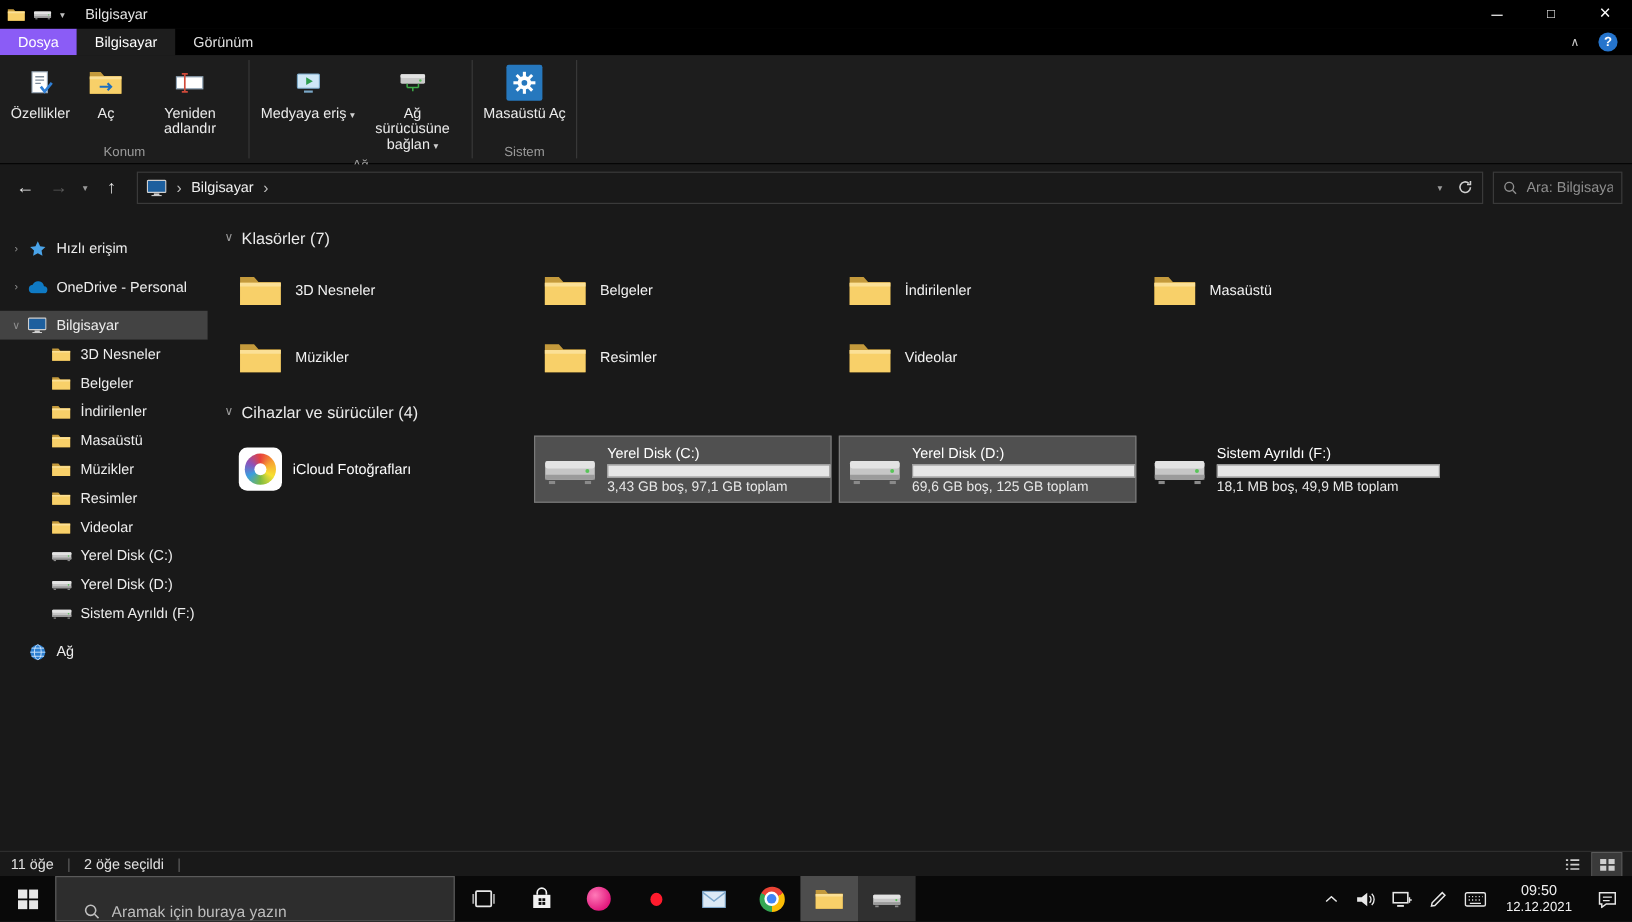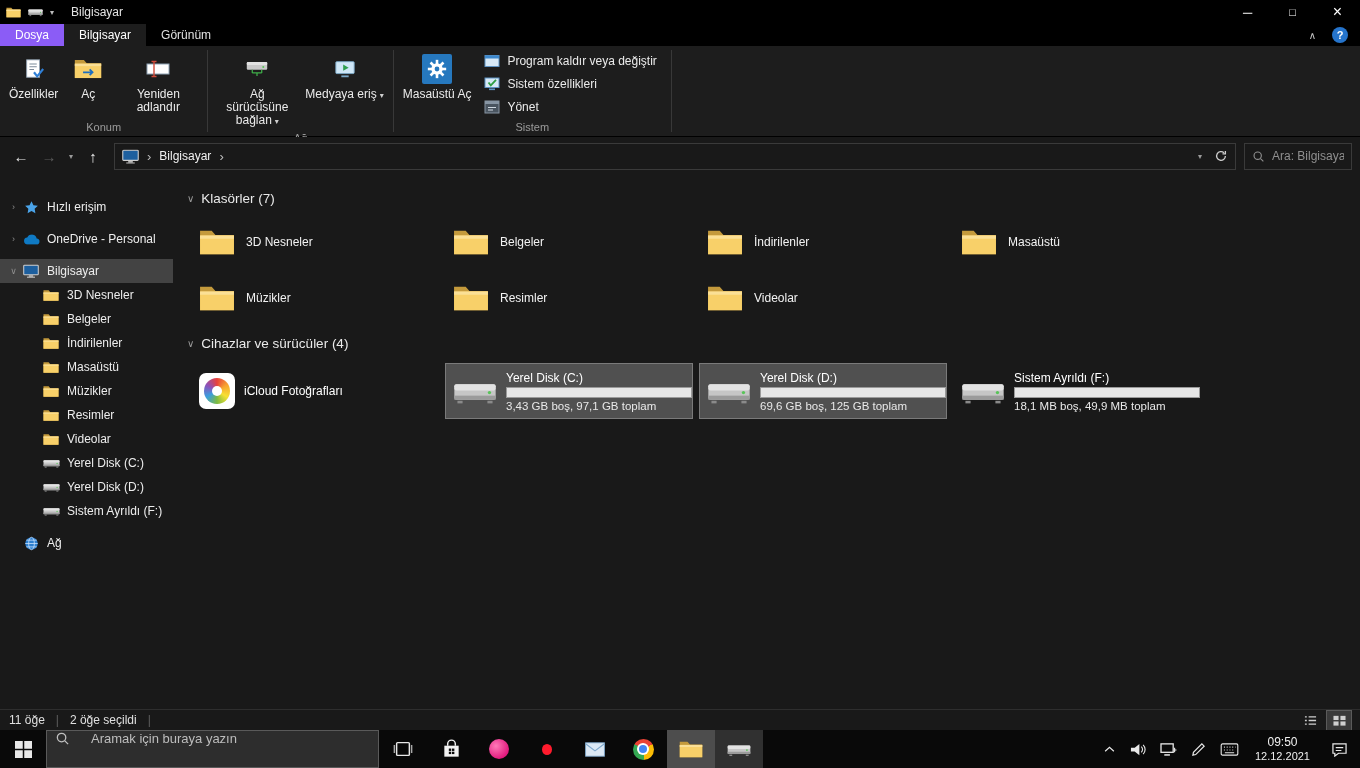--- a/index.html
+++ b/index.html
@@ -89,21 +89,21 @@
   
   .statusbar{height:21px;border-top:1px solid #2e2e2e;display:flex;align-items:center;padding:0 9px;color:#e0e0e0;font-size:12px;gap:11px;flex:0 0 auto}
   .status-sep{color:#5f5f5f}
   .status-right{margin-left:auto;display:flex;gap:5px;align-items:center}
   .view-btn{width:24px;height:19px;display:flex;align-items:center;justify-content:center}
   .view-btn.active{background:#3a3a3a;outline:1px solid #5a5a5a}
 
   
   .taskbar{height:38px;background:#090909;display:flex;align-items:stretch;flex:0 0 auto}
   .start-btn{width:46px;display:flex;align-items:center;justify-content:center}
-  .tb-search{width:333px;background:#2d2d2d;border:1px solid #5a5a5a;display:flex;align-items:flex-start;gap:21px;padding:0 8px;color:#bfbfbf}
+  .tb-search{width:333px;background:#2d2d2d;border:1px solid #5a5a5a;display:flex;align-items:flex-end;gap:9px;padding:0 22px;color:#bfbfbf}
   .tb-search input{flex:1;min-width:0;background:transparent;border:0;outline:0;color:#d8d8d8;font-size:13px;font-family:inherit}
   .tb-search input::placeholder{color:#bdbdbd}
   .tb-app{width:48px;display:flex;align-items:center;justify-content:center}
   .tb-app.active-strong{background:#4d4d4d}
   .tb-app.active-soft{background:#303030}
   .opera-ic{width:9px;height:11px;border:5px solid #ff1b2d;border-radius:50%}
   .pink-ic{width:20px;height:20px;border-radius:50%;background:radial-gradient(circle at 35% 35%,#ff7ab8,#e2187d 72%)}
   .chrome-ic{width:21px;height:21px;border-radius:50%;background:conic-gradient(from -60deg,#ea4335 0 120deg,#fbbc05 0 240deg,#34a853 0 360deg);position:relative}
   .chrome-ic::before{content:"";position:absolute;inset:4.5px;background:#fff;border-radius:50%}
   .chrome-ic::after{content:"";position:absolute;inset:6.5px;background:#4285f4;border-radius:50%}
@@ -328,69 +328,49 @@
         </div>
         <div class="rgroup-label">Konum</div>
       </div>
       <div class="rsep"></div>
 
       <div class="rgroup">
         <div class="rgroup-buttons">
           <div class="rbtn">
             <span class="ric">
                 <svg class="svg24">
+                  <use href="#i-media"></use>
+                </svg>
+              </span>
+            <span><span>Medyaya eriş</span><span class="dd">▾</span></span>
+          </div>
+          <div class="rbtn">
+            <span class="ric">
+                <svg class="svg24">
                   <use href="#i-netdrive"></use>
                 </svg>
               </span>
             <span><span>Ağ sürücüsüne bağlan</span><span class="dd">▾</span></span>
-          </div>
-          <div class="rbtn">
-            <span class="ric">
-                <svg class="svg24">
-                  <use href="#i-media"></use>
-                </svg>
-              </span>
-            <span><span>Medyaya eriş</span><span class="dd">▾</span></span>
           </div>
         </div>
         <div class="rgroup-label">Ağ</div>
       </div>
       <div class="rsep"></div>
 
       <div class="rgroup">
         <div class="rgroup-buttons">
           <div class="rbtn">
             <span class="ric">
                 <span class="gear-badge">
                   <svg style="width:22px;height:22px" viewBox="0 0 24 24">
                     <use href="#i-gear"></use>
                   </svg>
                 </span>
               </span>
             <span>Masaüstü Aç</span>
-          </div>
-          <div class="small-stack">
-            <div class="sbtn">
-              <svg class="svg16">
-                  <use href="#i-appwin"></use>
-                </svg>
-              <span>Program kaldır veya değiştir</span>
-            </div>
-            <div class="sbtn">
-              <svg class="svg16">
-                  <use href="#i-syscheck"></use>
-                </svg>
-              <span>Sistem özellikleri</span>
-            </div>
-            <div class="sbtn">
-              <svg class="svg16">
-                  <use href="#i-manage"></use>
-                </svg>
-              <span>Yönet</span>
-            </div>
           </div>
         </div>
         <div class="rgroup-label">Sistem</div>
       </div>
       <div class="rsep"></div>
     </div>
 
     <div class="addressbar">
       <div class="nav-btn">←</div>
       <div class="nav-btn disabled">→</div>

